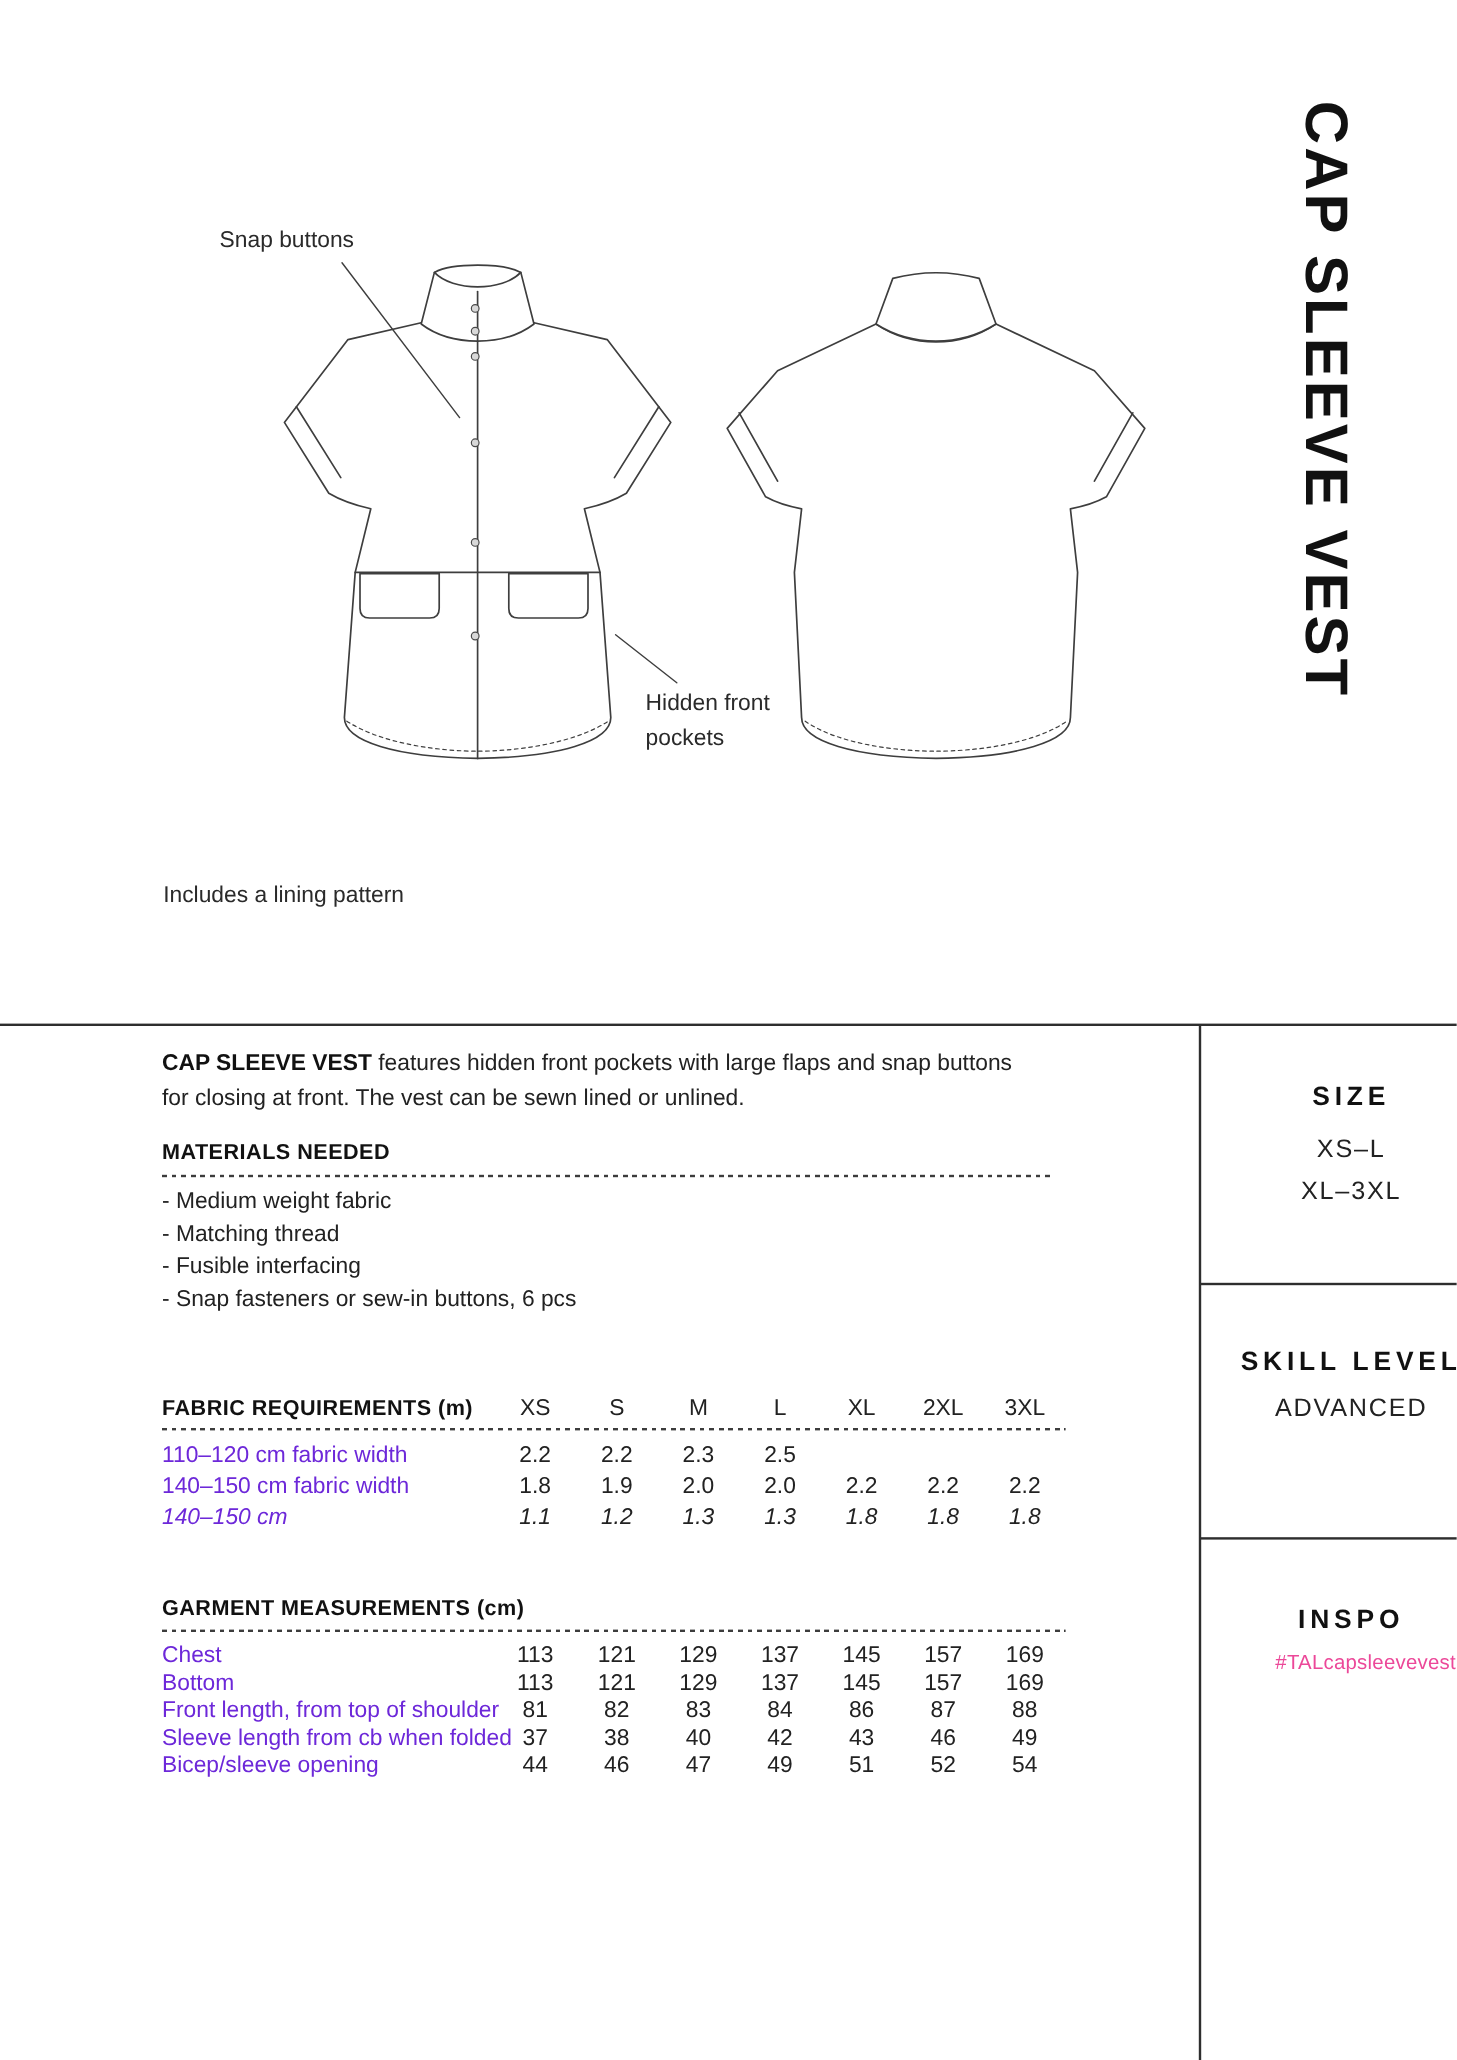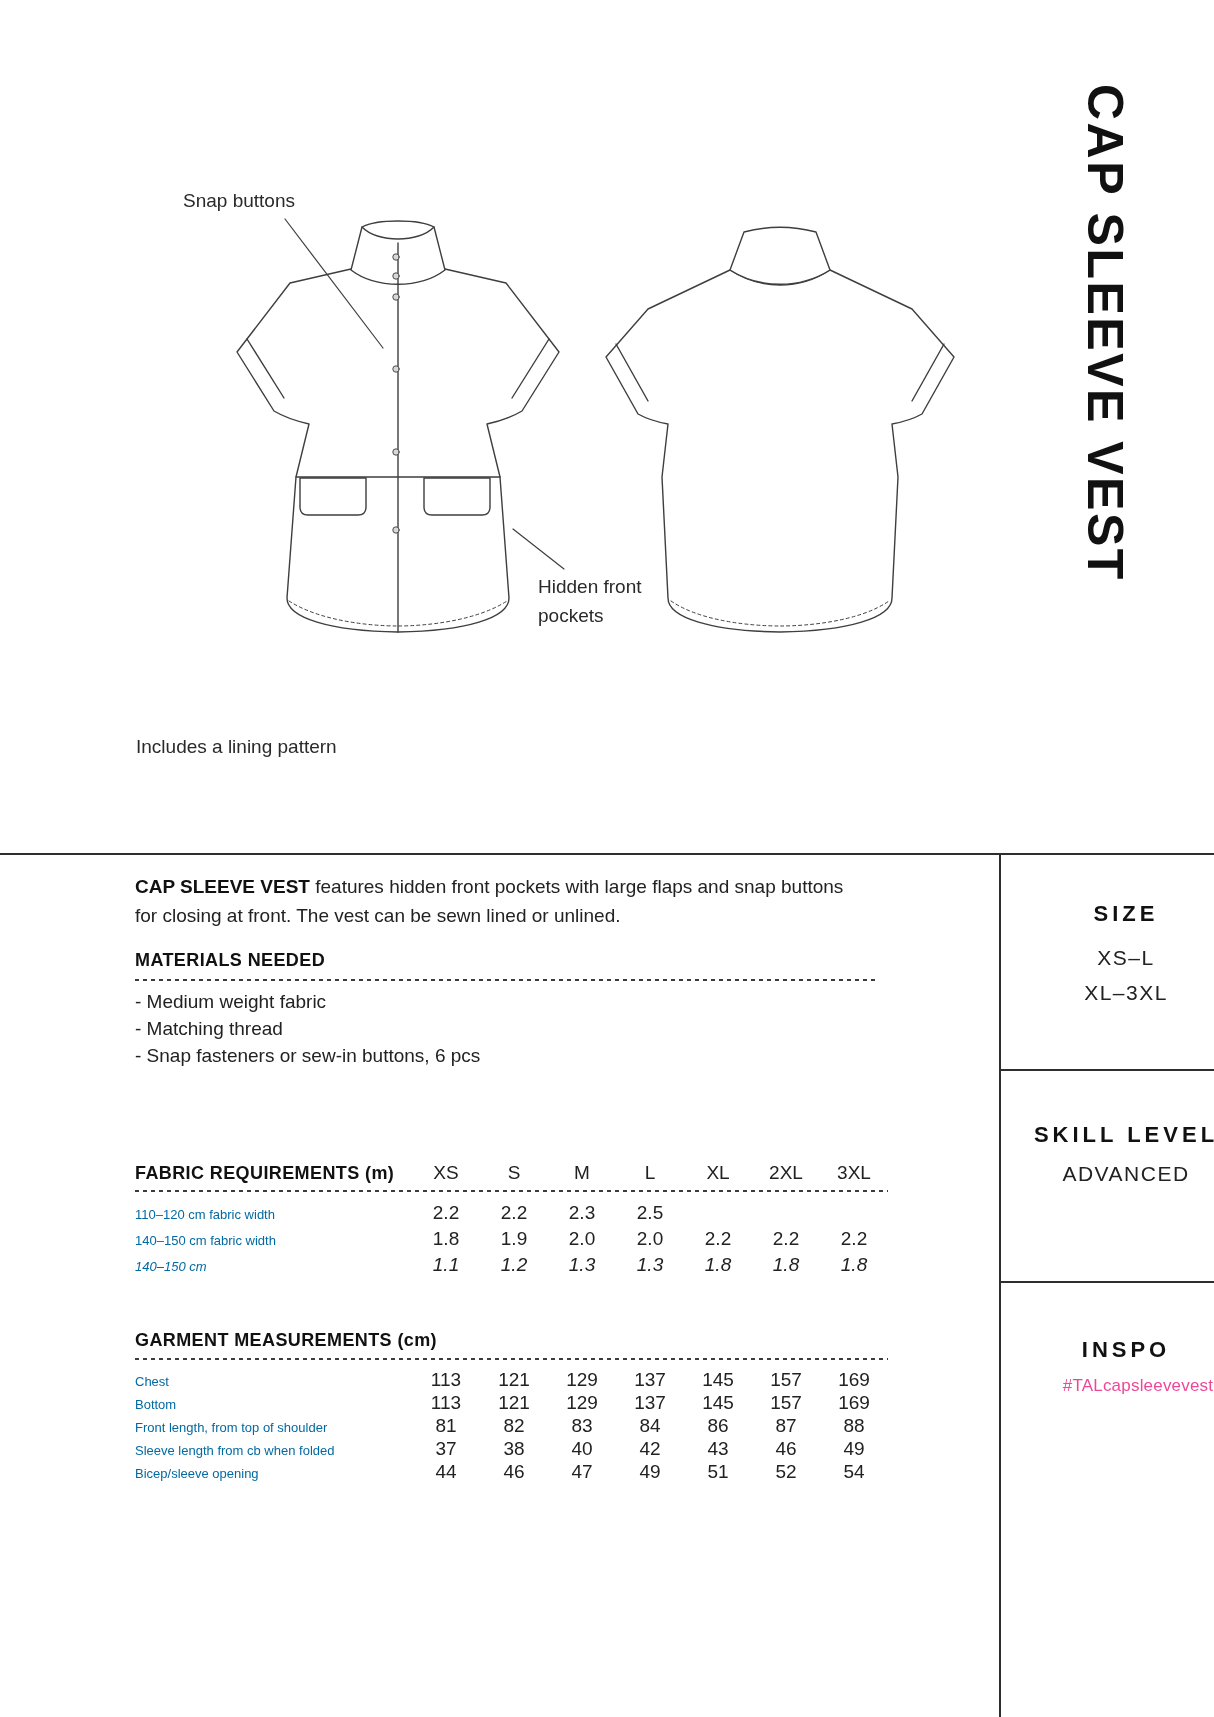--- a/index.html
+++ b/index.html
@@ -20,21 +20,21 @@
   
   .hrule{position:absolute;background:#2e2e2e;}
   .dash{height:2px;background:repeating-linear-gradient(to right,#3c3c3c 0 4px,transparent 4px 8px);}
   
   .desc-line{white-space:nowrap;font-size:19px;line-height:29px;color:#222;}
   .desc-line b{font-weight:700;color:#111;}
   .sec-heading{font-size:18px;font-weight:700;letter-spacing:.4px;color:#111;line-height:26px;}
   .list-item{font-size:19px;line-height:27px;color:#222;}
   
   .t-row{display:flex;align-items:baseline;}
-  .t-label{width:277px;font-size:13px;color:#0369a1;white-space:nowrap;}
+  .t-label{width:277px;font-size:19px;color:#6d28d9;white-space:nowrap;}
   .t-cell{width:68px;text-align:center;font-size:19px;color:#222;}
   .t-head .t-label{font-size:18px;font-weight:700;letter-spacing:.4px;color:#111;}
   .t-head .t-cell{font-size:19px;}
   .fabric .t-row{line-height:26px;height:26px;}
   .garment .t-row{line-height:23px;height:23px;}
   .italic{font-style:italic;}
   
   .sidebar{position:absolute;left:1000px;top:854px;width:214px;height:863px;}
   .sb{position:absolute;width:252px;text-align:center;}
   .sb-heading{font-size:22px;font-weight:800;letter-spacing:4px;color:#111;}
@@ -121,20 +121,21 @@
   <div class="desc-line"><b>CAP SLEEVE VEST</b><span> features hidden front pockets with large flaps and snap buttons</span></div>
   <div class="desc-line">for closing at front. The vest can be sewn lined or unlined.</div>
 </div>
 
 <div class="abs" style="left:135px;top:947px;width:743px;">
   <div class="sec-heading">MATERIALS NEEDED</div>
   <div class="dash" style="margin-top:6px;"></div>
   <div style="margin-top:7px;">
     <div class="list-item">- Medium weight fabric</div>
     <div class="list-item">- Matching thread</div>
+    <div class="list-item">- Fusible interfacing</div>
     <div class="list-item">- Snap fasteners or sew-in buttons, 6 pcs</div>
   </div>
 </div>
 
 <div class="abs fabric" style="left:135px;top:1158px;width:753px;">
   <div class="t-row t-head" style="height:30px;line-height:30px;">
     <span class="t-label">FABRIC REQUIREMENTS (m)</span>
     <span class="t-cell">XS</span>
     <span class="t-cell">S</span>
     <span class="t-cell">M</span>

